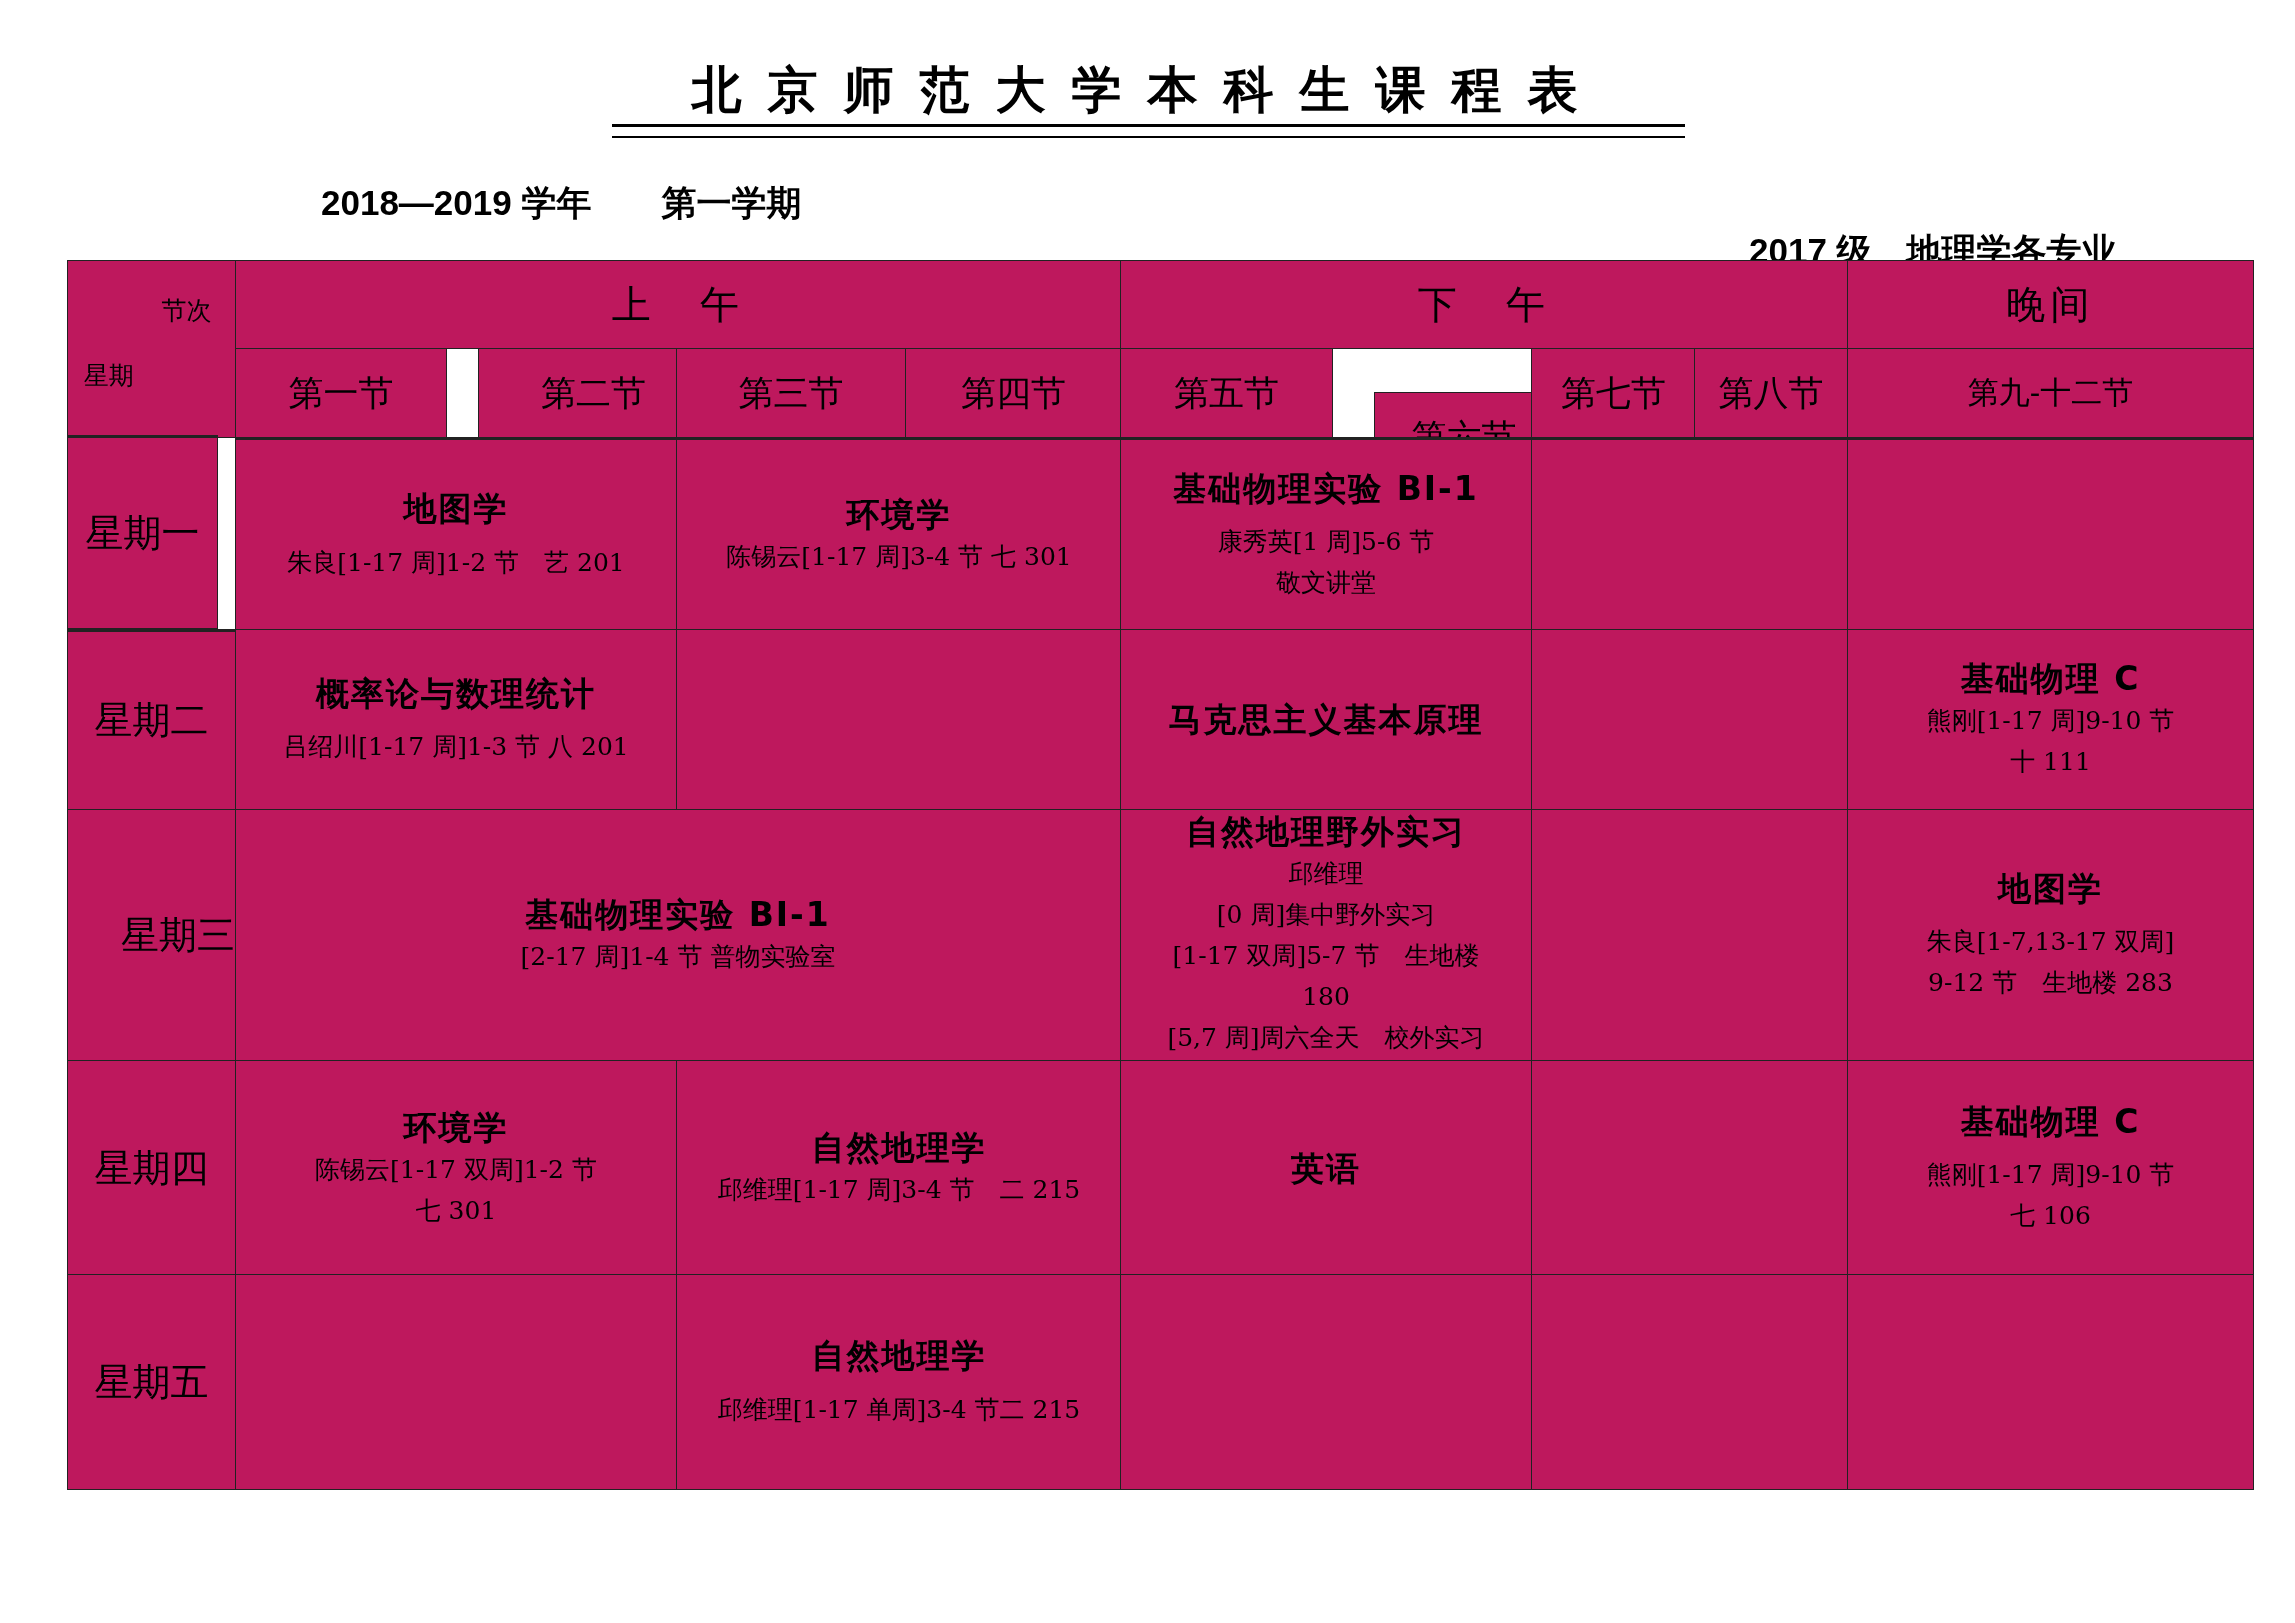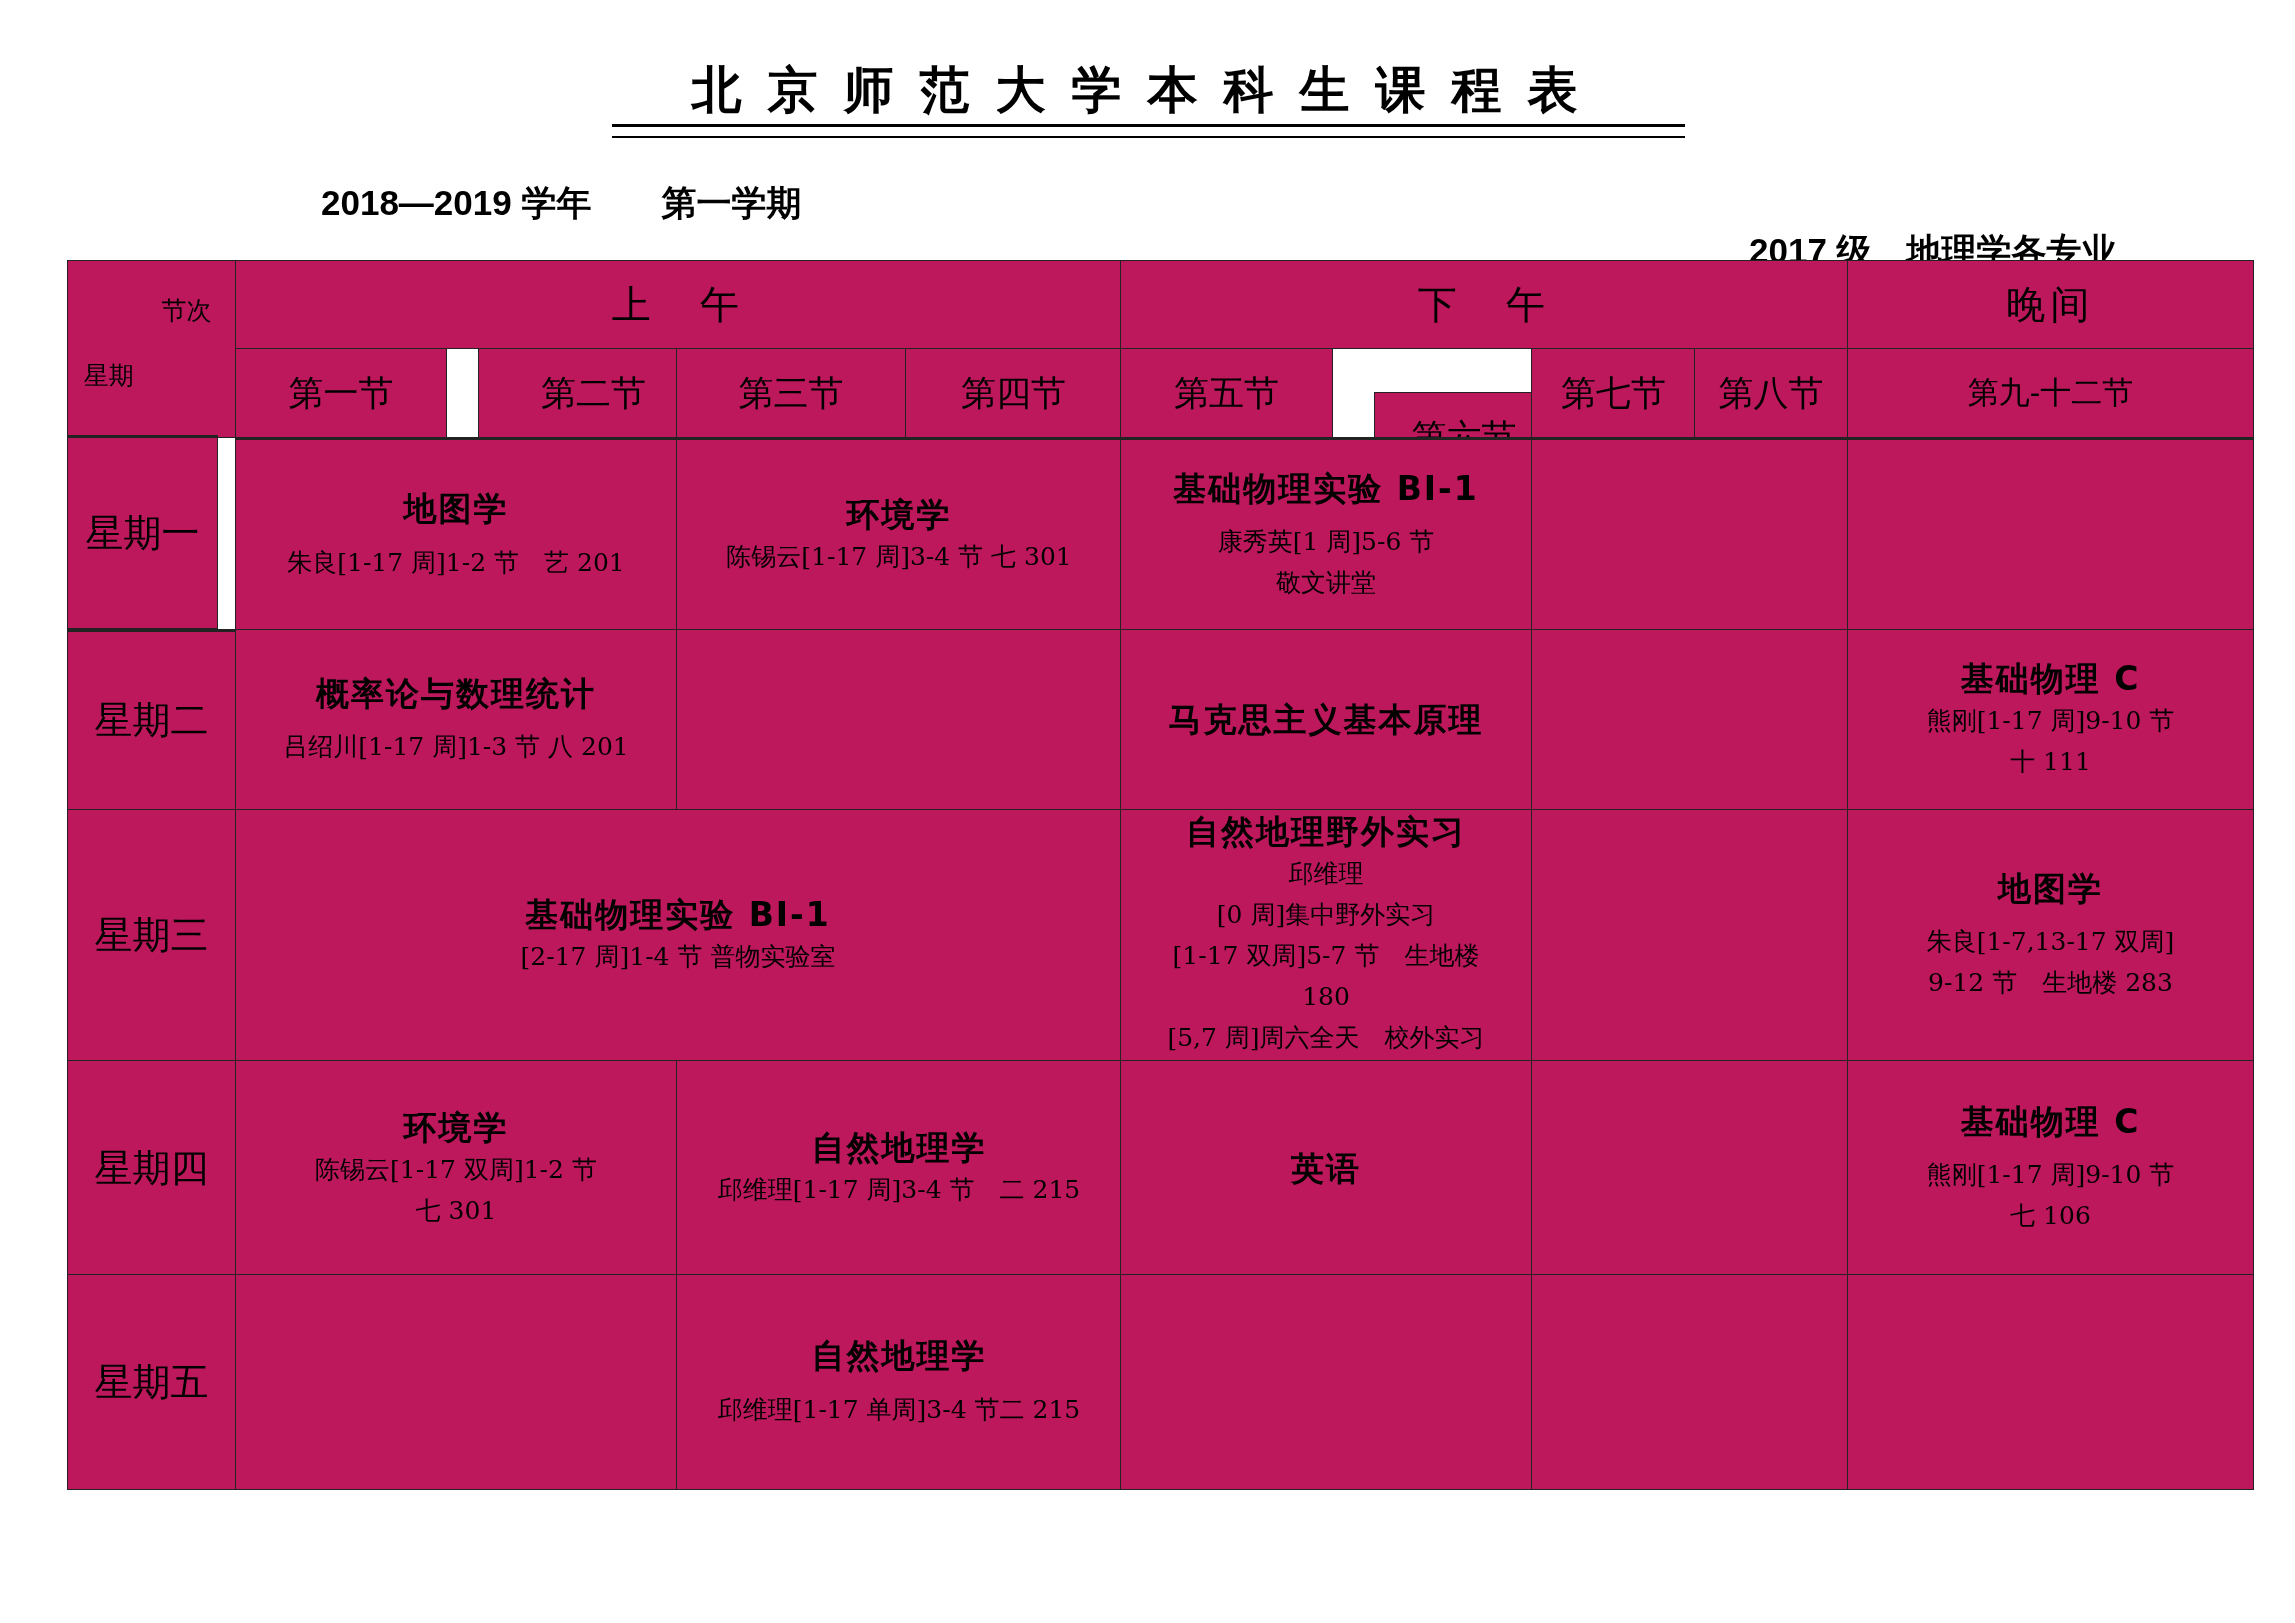--- a/index.html
+++ b/index.html
@@ -95,21 +95,21 @@
   <div class="cell" style="left:1780px;top:88px;width:407px;height:90px;">
       <span class="h2" style="font-size:31px">第九-十二节</span>
     </div>
 
   <div class="cell thick-top" style="left:0;top:175px;width:151px;height:194px;">
       <span class="day">星期一</span>
     </div>
   <div class="cell thick-top" style="left:0;top:369px;width:169px;height:181px;">
       <span class="day">星期二</span>
     </div>
-  <div class="cell" style="left:0;top:549px;width:169px;height:252px;">
+  <div class="cell" style="left:0;top:549px;width:169px;height:252px;align-items:flex-end;">
       <span class="day">星期三</span>
     </div>
   <div class="cell" style="left:0;top:800px;width:169px;height:216px;">
       <span class="day">星期四</span>
     </div>
   <div class="cell" style="left:0;top:1014px;width:169px;height:216px;">
       <span class="day">星期五</span>
     </div>
 
   <div class="cell thick-top" style="left:168px;top:177px;width:442px;height:194px;">

